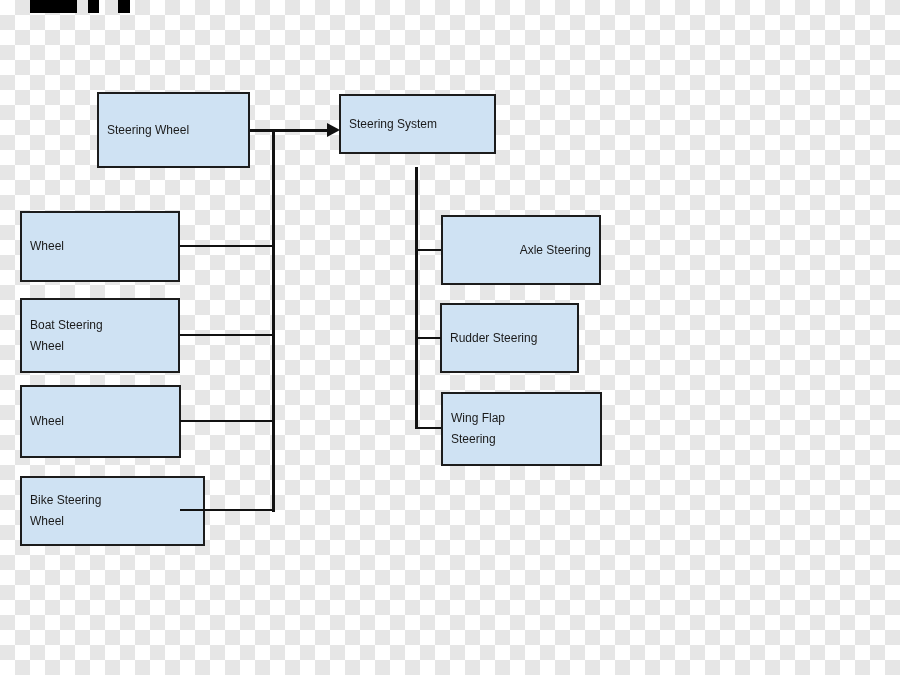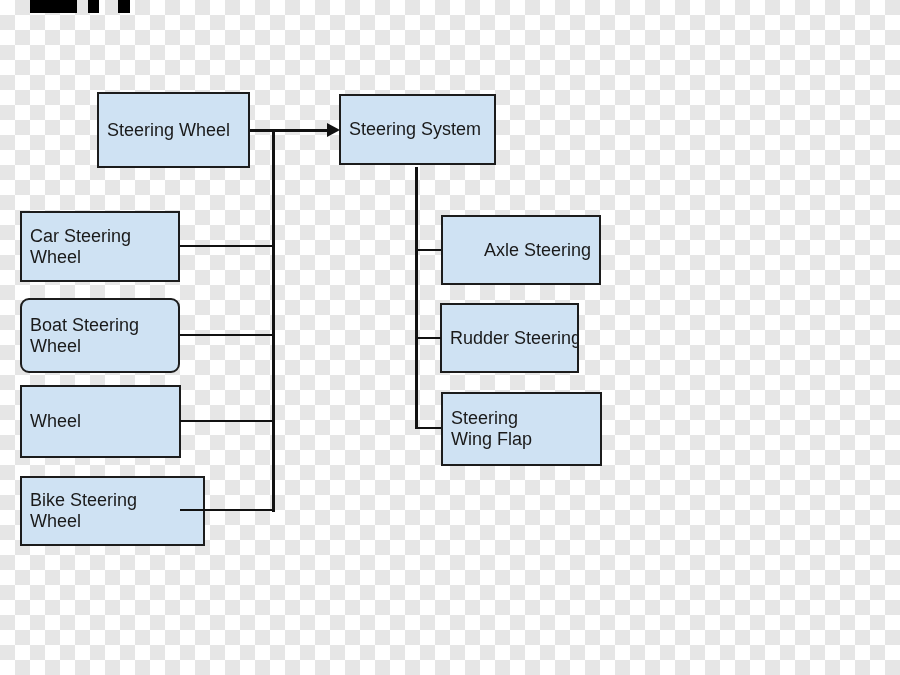--- a/index.html
+++ b/index.html
@@ -33,21 +33,21 @@
   .diagram { position: absolute; inset: 0; }
   .node {
     position: absolute;
     background: var(--node-fill);
     border: 2px solid var(--node-border);
     display: flex;
     flex-direction: column;
     justify-content: center;
     padding: 0 8px;
     color: var(--text);
-    font-size: 18px;
+    font-size: 12px;
     line-height: 21px;
     white-space: nowrap;
     overflow: hidden;
   }
   .connector {
     position: absolute;
     background: var(--connector);
   }
   .arrowhead {
     position: absolute;
@@ -60,47 +60,46 @@
 <div class="canvas">
   <div>
       <div class="wm-seg" style="left: 30px; top: 0px; width: 47px; height: 13px;"></div>
       <div class="wm-seg" style="left: 88px; top: 0px; width: 11px; height: 13px;"></div>
       <div class="wm-seg" style="left: 118px; top: 0px; width: 12px; height: 13px;"></div>
     </div>
   <div class="diagram">
       <div class="node" style="left: 97px; top: 92px; width: 153px; height: 76px;">
         <div class="node-line">Steering Wheel</div>
       </div>
-      <div class="node" style="left: 339px; top: 94px; width: 157px; height: 71px;">
+      <div class="node" style="left: 339px; top: 94px; width: 157px; height: 60px;">
         <div class="node-line">Steering System</div>
       </div>
       <div class="node" style="left: 20px; top: 211px; width: 160px; height: 71px;">
-        <div class="node-line">Car Steering</div>
         <div class="node-line">Wheel</div>
       </div>
-      <div class="node" style="left: 20px; top: 298px; width: 160px; height: 75px; border-radius: 9px;">
+      <div class="node" style="left: 20px; top: 298px; width: 160px; height: 75px;">
         <div class="node-line">Boat Steering</div>
         <div class="node-line">Wheel</div>
       </div>
       <div class="node" style="left: 20px; top: 385px; width: 161px; height: 73px;">
         <div class="node-line">Wheel</div>
       </div>
       <div class="node" style="left: 20px; top: 476px; width: 185px; height: 70px;">
         <div class="node-line">Bike Steering</div>
         <div class="node-line">Wheel</div>
       </div>
       <div class="node" style="left: 441px; top: 215px; width: 160px; height: 70px; align-items: flex-end;">
         <div class="node-line">Axle Steering</div>
       </div>
       <div class="node" style="left: 440px; top: 303px; width: 139px; height: 70px;">
         <div class="node-line">Rudder Steering</div>
       </div>
       <div class="node" style="left: 441px; top: 392px; width: 161px; height: 74px;">
+        <div class="node-line">Wing Flap</div>
         <div class="node-line">Steering</div>
-        <div class="node-line">Wing Flap</div>
       </div>
       <div class="connector" style="left: 250px; top: 129px; width: 80px; height: 3px;"></div>
       <div class="connector" style="left: 272px; top: 129px; width: 3px; height: 383px;"></div>
       <div class="connector" style="left: 180px; top: 245px; width: 92px; height: 2px;"></div>
       <div class="connector" style="left: 180px; top: 334px; width: 92px; height: 2px;"></div>
       <div class="connector" style="left: 180px; top: 420px; width: 92px; height: 2px;"></div>
       <div class="connector" style="left: 180px; top: 509px; width: 92px; height: 2px;"></div>
       <div class="connector" style="left: 415px; top: 167px; width: 3px; height: 262px;"></div>
       <div class="connector" style="left: 417px; top: 249px; width: 24px; height: 2px;"></div>
       <div class="connector" style="left: 417px; top: 337px; width: 24px; height: 2px;"></div>

